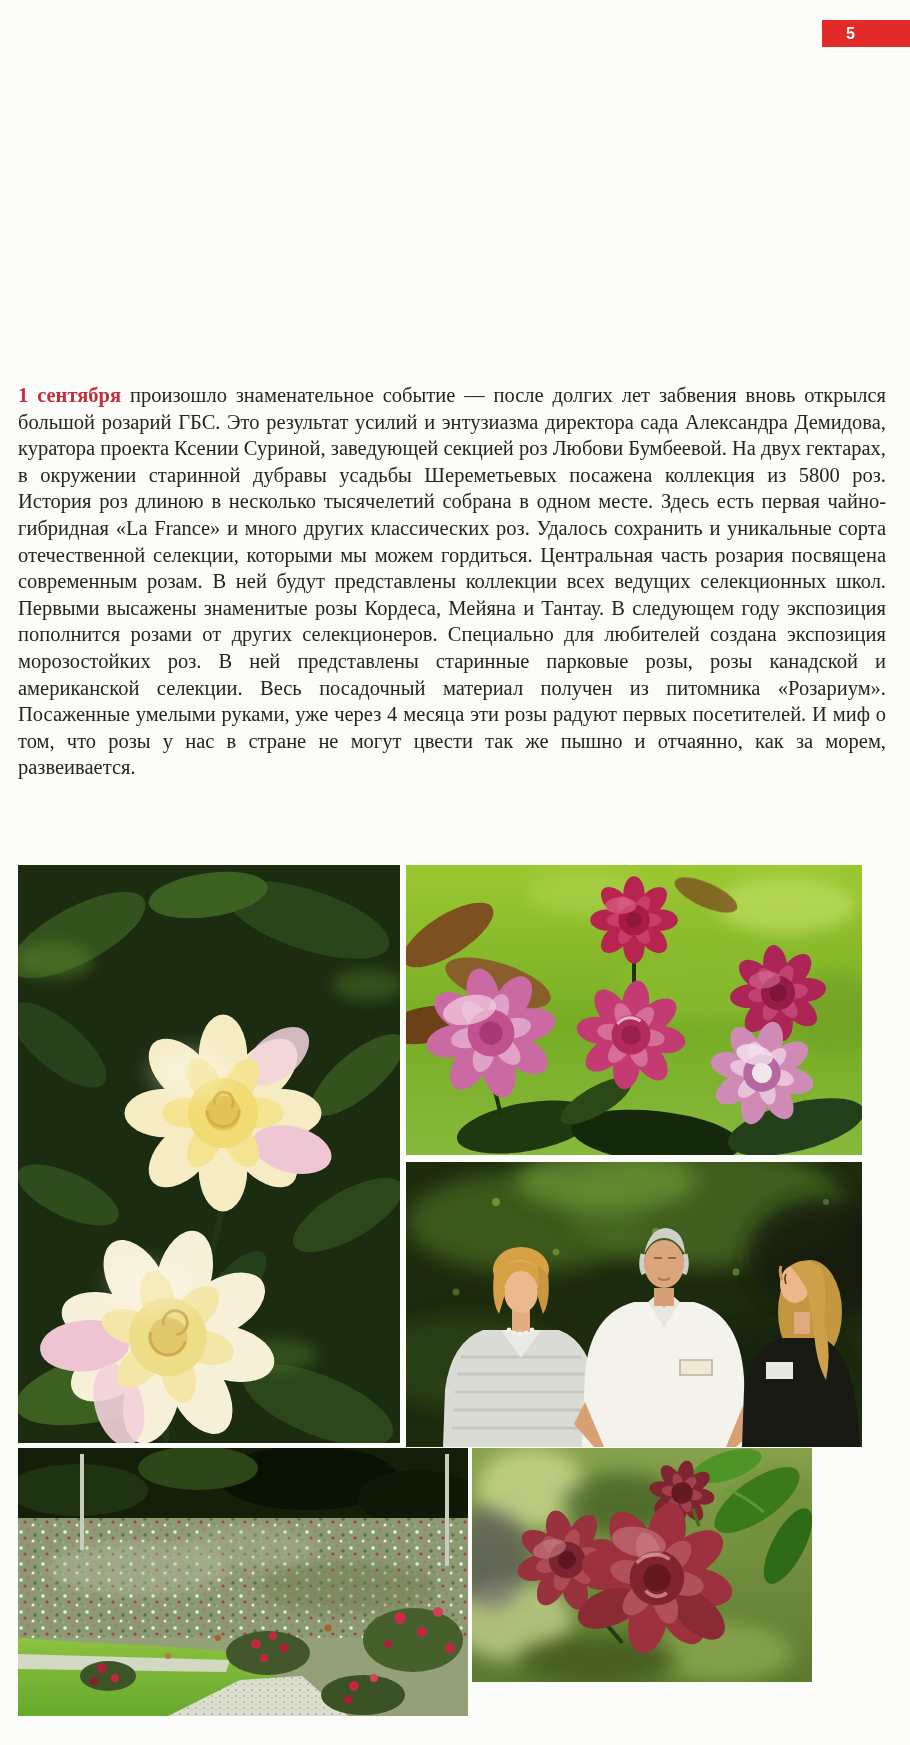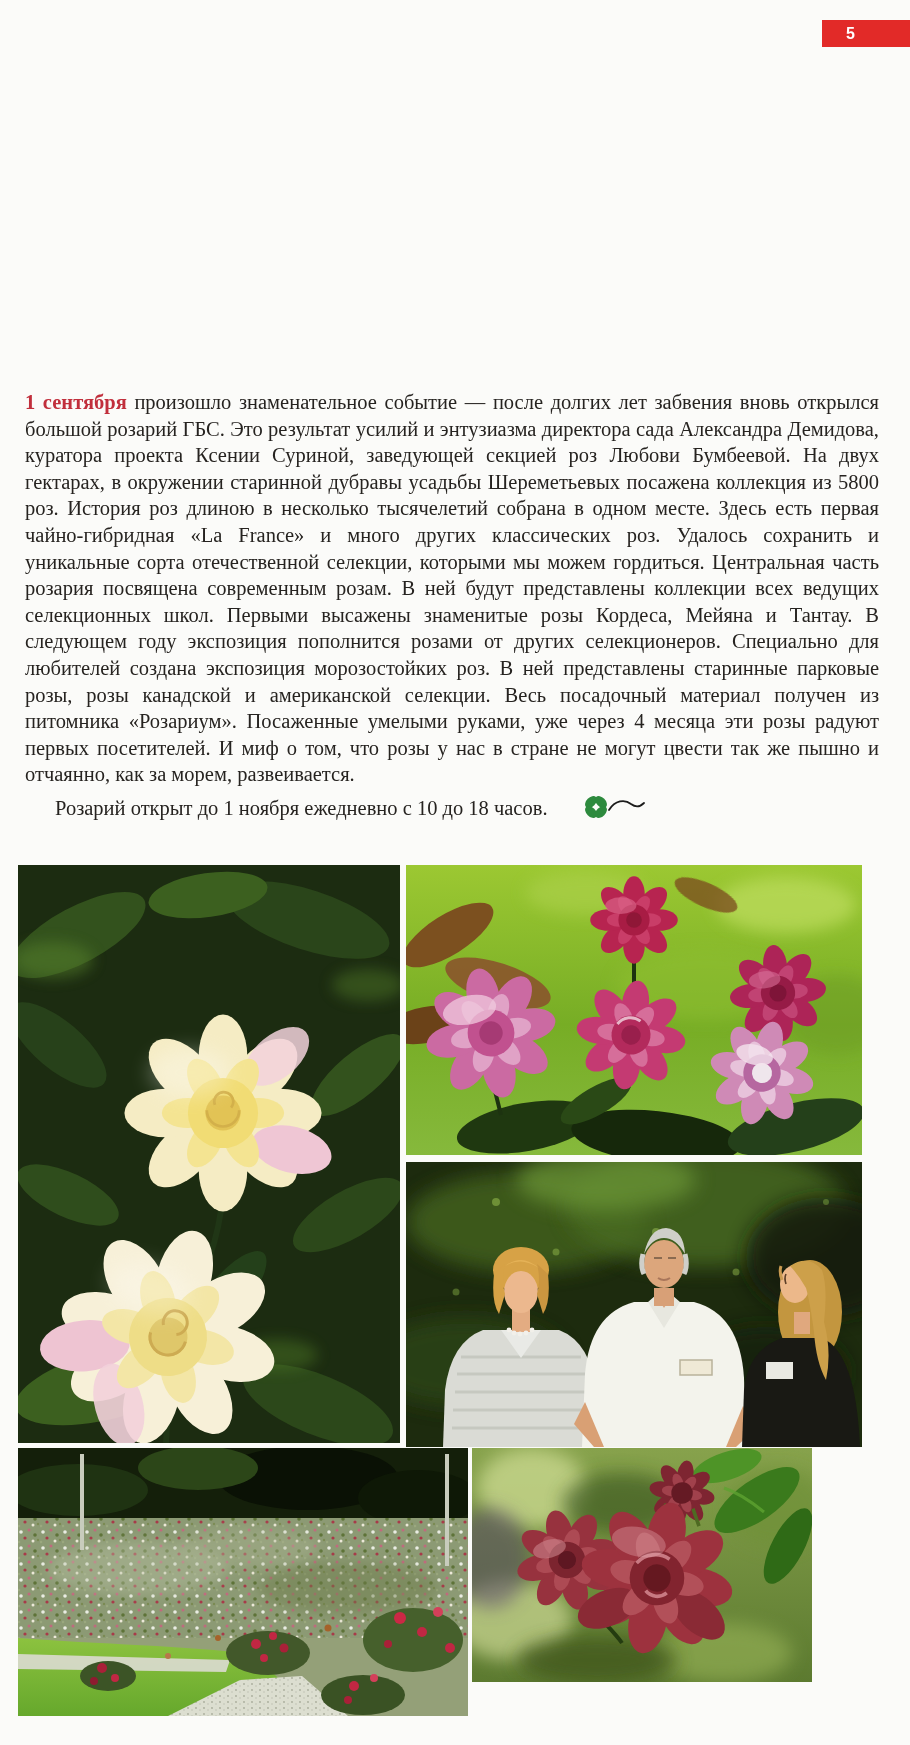--- a/index.html
+++ b/index.html
@@ -9,21 +9,21 @@
   .pagenum{position:absolute;left:822px;top:20px;width:88px;height:27px;background:#e22a28;}
   .pagenum span{display:block;padding-left:24px;font:bold 16px/27px "Liberation Sans",sans-serif;color:#ffffff;}
   
   .title{position:absolute;left:18px;top:84px;color:#c6353e;}
   .title .tline{display:block;white-space:nowrap;height:71px;
         font-family:"Liberation Sans",sans-serif;font-weight:300;font-size:63px;line-height:71px;
         letter-spacing:1px;transform:scaleX(0.84);transform-origin:left center;}
   
   .bodytext{position:absolute;left:18px;top:382px;width:868px;color:#262320;
         font-size:20.5px;line-height:26.6px;text-align:justify;}
-  .bodytext p{margin:7px;}
+  .bodytext p{margin:0;}
   .lead{color:#c12f3c;font-weight:bold;}
   .closing{text-indent:30px;text-align:left;}
   .endmark{display:inline-block;vertical-align:-4px;margin-left:6px;}
   
   .photo{position:absolute;display:block;}
   .photo svg{display:block;width:100%;height:100%;}
   #ph-yellow{left:18px;top:865px;width:382px;height:578px;}
   #ph-pink{left:406px;top:865px;width:456px;height:290px;}
   #ph-people{left:406px;top:1162px;width:456px;height:285px;}
   #ph-garden{left:18px;top:1448px;width:450px;height:268px;}
@@ -58,29 +58,20 @@
     </defs>
   </svg>
 
   <div class="pagenum">
     <span>5</span>
   </div>
 
 
   <div class="bodytext">
     <p><span class="lead">1 сентября</span><span> произошло знаменательное событие — после долгих лет забвения вновь открылся большой розарий ГБС. Это результат усилий и энтузиазма директора сада Александра Демидова, куратора проекта Ксении Суриной, заведующей секцией роз Любови Бумбеевой. На двух гектарах, в окружении старинной дубравы усадьбы Шереметьевых посажена коллекция из 5800 роз. История роз длиною в несколько тысячелетий собрана в одном месте. Здесь есть первая чайно-гибридная «La France» и много других классических роз. Удалось сохранить и уникальные сорта отечественной селекции, которыми мы можем гордиться. Центральная часть розария посвящена современным розам. В ней будут представлены коллекции всех ведущих селекционных школ. Первыми высажены знаменитые розы Кордеса, Мейяна и Тантау. В следующем году экспозиция пополнится розами от других селекционеров. Специально для любителей создана экспозиция морозостойких роз. В ней представлены старинные парковые розы, розы канадской и американской селекции. Весь посадочный материал получен из питомника «Розариум». Посаженные умелыми руками, уже через 4 месяца эти розы радуют первых посетителей. И миф о том, что розы у нас в стране не могут цвести так же пышно и отчаянно, как за морем, развеивается.</span></p>
-    <p class="closing"><span>Розарий открыт до 1 ноября ежедневно с 10 до 18 часов.</span><span class="endmark"><svg width="62" height="24" viewBox="0 0 62 24">
-        <g fill="#2d8a3e">
-          <ellipse cx="7" cy="7" rx="7" ry="4.6" transform="rotate(-45 7 7)"></ellipse>
-          <ellipse cx="17" cy="7" rx="7" ry="4.6" transform="rotate(45 17 7)"></ellipse>
-          <ellipse cx="7" cy="17" rx="7" ry="4.6" transform="rotate(45 7 17)"></ellipse>
-          <ellipse cx="17" cy="17" rx="7" ry="4.6" transform="rotate(-45 17 17)"></ellipse>
-        </g>
-        <path d="M25 15 C31 5 41 4 47 9 C51 12 56 12 60 8" fill="none" stroke="#1c1c1c" stroke-width="1.8" stroke-linecap="round"></path>
-      </svg></span></p>
   </div>
 
   <span class="photo" id="ph-yellow">
   <svg viewBox="0 0 382 578" preserveAspectRatio="none">
     <defs>
           <filter id="fA" x="-40%" y="-40%" width="180%" height="180%">
             <feGaussianBlur stdDeviation="7"></feGaussianBlur>
           </filter>
         </defs>
     <rect width="382" height="578" fill="#1c2c11"></rect>

